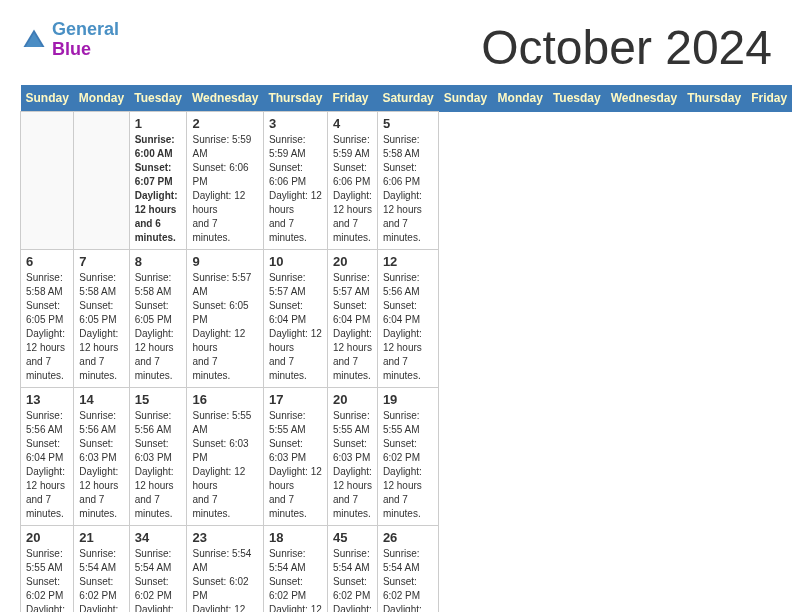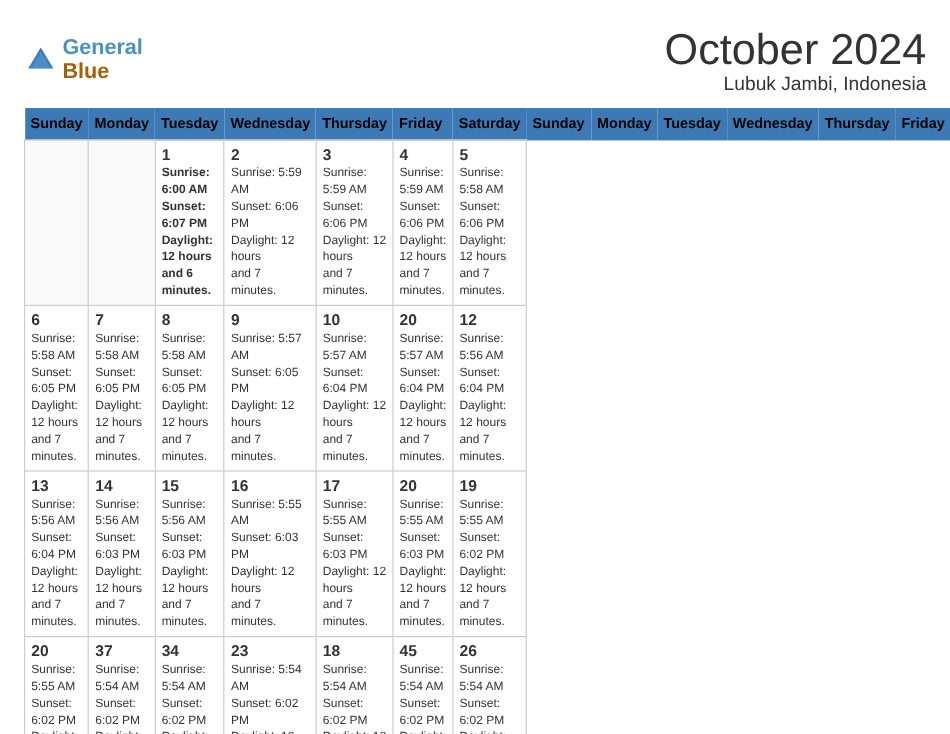--- a/index.html
+++ b/index.html
@@ -6,21 +6,21 @@
     body {
       font-family: Arial, sans-serif;
       background: #fff;
       width: 792px;
       min-height: 612px;
       padding: 20px;
     }
     .header {
       display: flex;
       justify-content: space-between;
-      align-items: center;
+      align-items: flex-start;
       margin-bottom: 10px;
     }
     .logo {
       display: flex;
       align-items: center;
       gap: 4px;
     }
     .logo-text {
       font-size: 18px;
       font-weight: bold;
@@ -31,36 +31,36 @@
       color: #4a90c4;
     }
     .logo-icon {
       width: 28px;
       height: 28px;
     }
     .title-block {
       text-align: right;
     }
     .month-title {
-      font-size: 36px;
+      font-size: 48px;
       font-weight: 300;
       color: #333;
     }
     .subtitle {
       font-size: 16px;
       color: #333;
     }
     table {
       width: 100%;
       border-collapse: collapse;
       font-size: 11px;
     }
     th {
       background-color: #3d7ab5;
-      color: #000000;
+      color: #fef9c3;
       text-align: left;
       padding: 6px 5px;
       font-size: 12px;
       font-weight: bold;
     }
     td {
       border: 1px solid #ccc;
       vertical-align: top;
       padding: 4px 5px;
       width: 107px;
@@ -89,26 +89,25 @@
 <body>
 
 <div class="header">
   <div class="logo">
     <svg class="logo-icon" viewBox="0 0 40 40">
       <polygon points="20,5 35,30 5,30" fill="#3d7ab5"></polygon>
       <polygon points="20,10 32,30 8,30" fill="#5a9fd4" opacity="0.5"></polygon>
     </svg>
     <div class="logo-text">
       <div><span>General</span></div>
-      <div style="color:#a16207;">Blue</div>
+      <div style="color:#a21caf;">Blue</div>
     </div>
   </div>
   <div class="title-block">
     <div class="month-title">October 2024</div>
-    <div class="subtitle">Lubuk Jambi, Indonesia</div>
   </div>
 </div>
 
 <table>
   <thead>
     <tr>
     <th>Sunday</th>
         <th>Monday</th>
         <th>Tuesday</th>
         <th>Wednesday</th>
@@ -267,21 +266,21 @@
       </tr>
       <tr>
         <td>
           <span class="day-num">20</span>
           <div class="day-info" style="white-space: pre-line;">Sunrise: 5:55 AM
 Sunset: 6:02 PM
 Daylight: 12 hours
 and 7 minutes.</div>
         </td>
         <td>
-          <span class="day-num">37</span>
+          <span class="day-num">21</span>
           <div class="day-info" style="white-space: pre-line;">Sunrise: 5:54 AM
 Sunset: 6:02 PM
 Daylight: 12 hours
 and 7 minutes.</div>
         </td>
         <td>
           <span class="day-num">34</span>
           <div class="day-info" style="white-space: pre-line;">Sunrise: 5:54 AM
 Sunset: 6:02 PM
 Daylight: 12 hours

